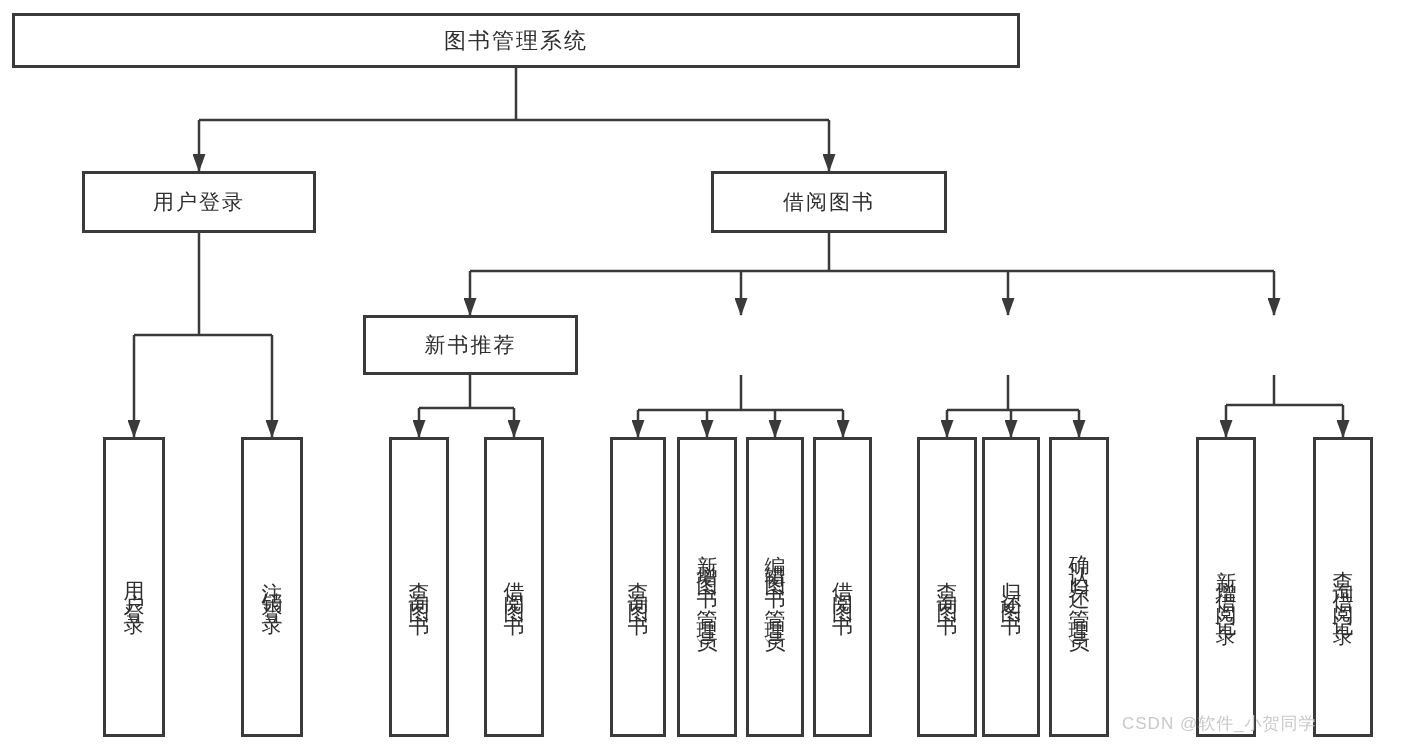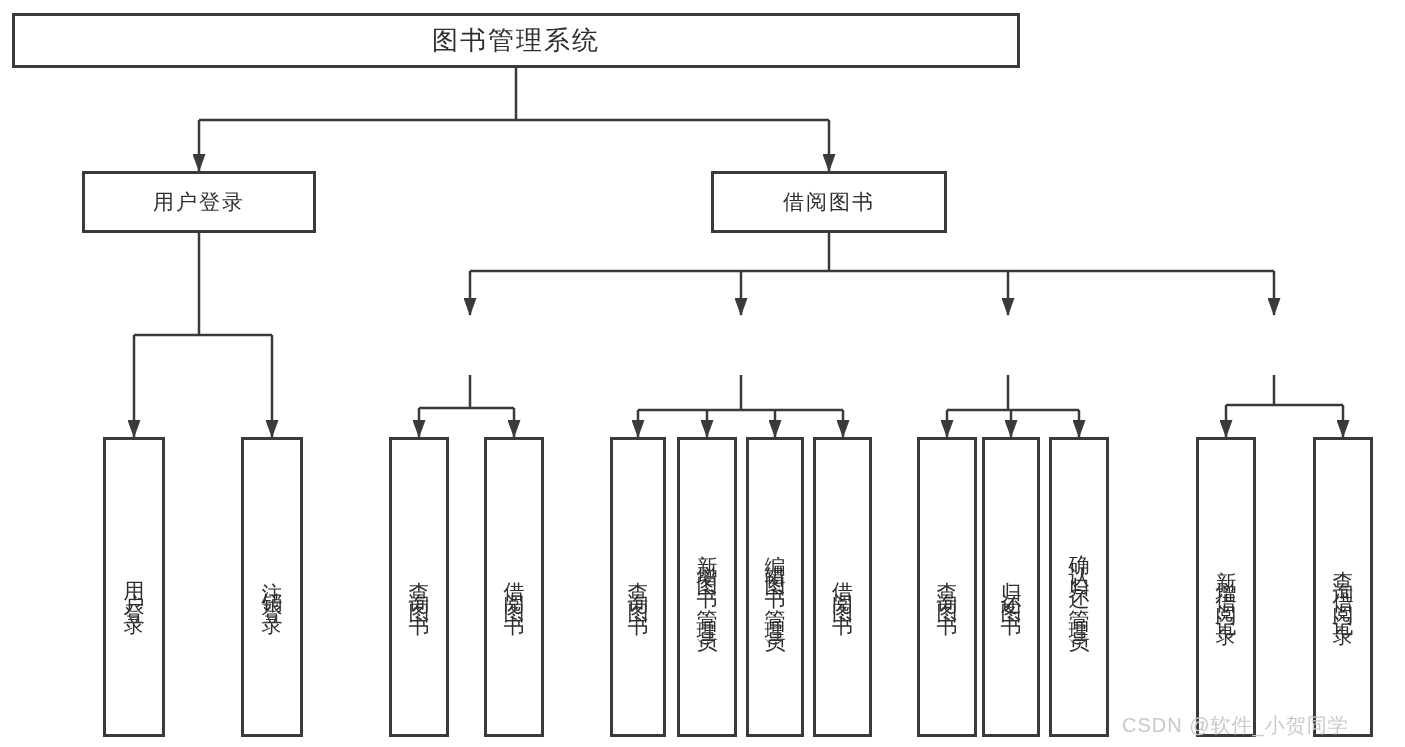--- a/index.html
+++ b/index.html
@@ -28,35 +28,35 @@
     background: #ffffff;
     color: var(--ink, #2e2e2e);
     display: flex;
     align-items: center;
     justify-content: center;
     z-index: 2;
     font-size: 21px;
     letter-spacing: 2px;
     white-space: nowrap;
   }
-  .box.root { font-size: 26px; }
+  .box.root { font-size: 22px; }
   .vbox {
     writing-mode: vertical-rl;
     text-orientation: mixed;
     letter-spacing: 11px;
     font-size: 21px;
     white-space: nowrap;
   }
   .watermark {
     position: absolute;
     left: 1122px;
     top: 712px;
     z-index: 3;
     color: var(--wm, #c9c9c9);
-    font-size: 20px;
+    font-size: 17px;
     letter-spacing: 1px;
     white-space: nowrap;
   }
 </style>
 </head>
 <body>
 
 <div class="canvas">
 
   <svg class="connectors" width="1405" height="747" aria-hidden="true">
@@ -101,20 +101,21 @@
       <line x1="1226" y1="405" x2="1226" y2="437" marker-end="url(#arrow)"></line>
       <line x1="1343" y1="405" x2="1343" y2="437" marker-end="url(#arrow)"></line>
     </g>
   </svg>
 
   <div class="box root" style="left:12px; top:13px; width:1008px; height:55px;">图书管理系统</div>
 
   <div class="box" style="left:82px; top:171px; width:234px; height:62px;">用户登录</div>
   <div class="box" style="left:711px; top:171px; width:236px; height:62px;">借阅图书</div>
 
+  <div class="box" style="left:363px; top:315px; width:215px; height:60px;">新书推荐</div>
 
   <div class="box vbox" style="left:103px; top:437px; width:62px; height:300px;">用户登录</div>
   <div class="box vbox" style="left:241px; top:437px; width:62px; height:300px;">注销登录</div>
 
   <div class="box vbox" style="left:389px; top:437px; width:60px; height:300px;">查询图书</div>
   <div class="box vbox" style="left:484px; top:437px; width:60px; height:300px;">借阅图书</div>
 
   <div class="box vbox" style="left:610px; top:437px; width:56px; height:300px;">查询图书</div>
   <div class="box vbox" style="left:677px; top:437px; width:60px; height:300px;">新增图书（管理员）</div>
   <div class="box vbox" style="left:746px; top:437px; width:58px; height:300px;">编辑图书（管理员）</div>

